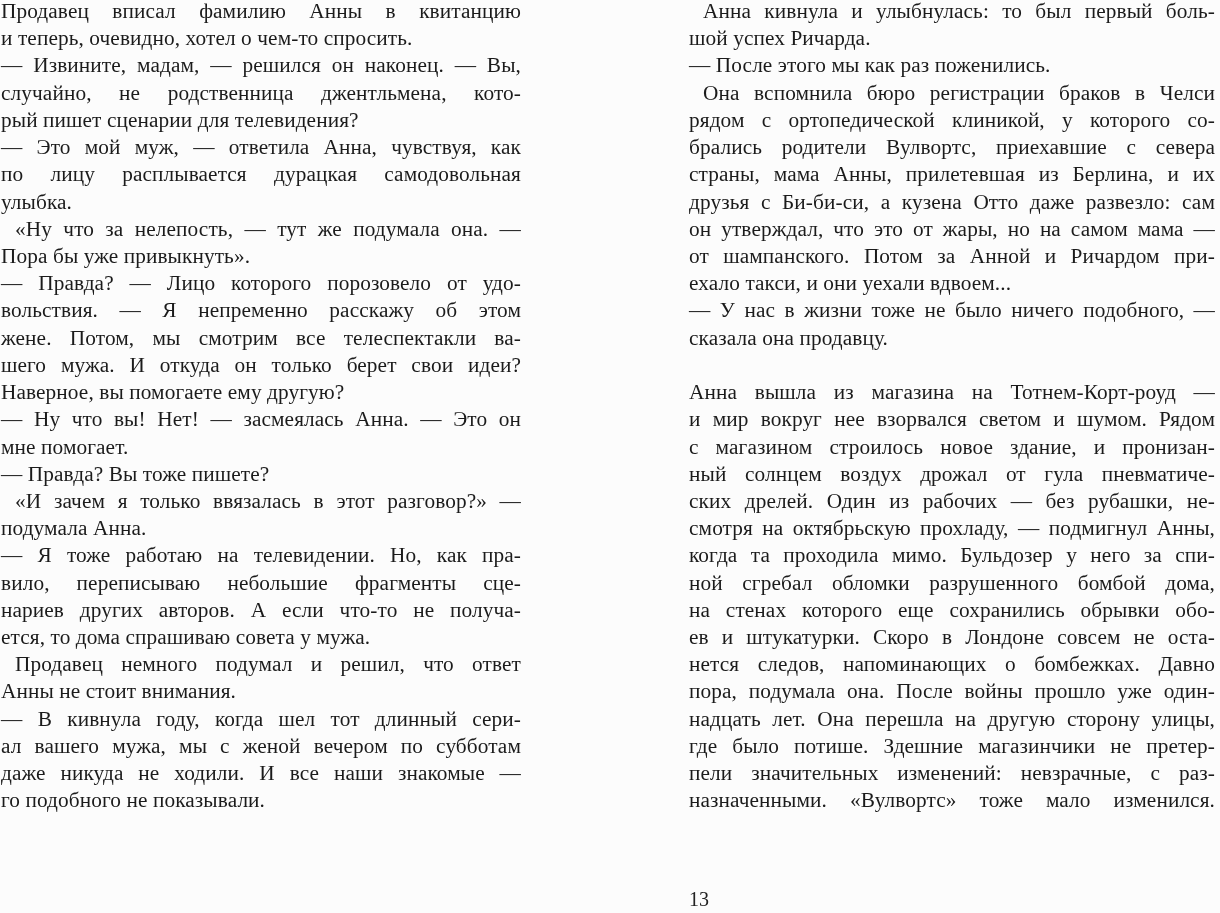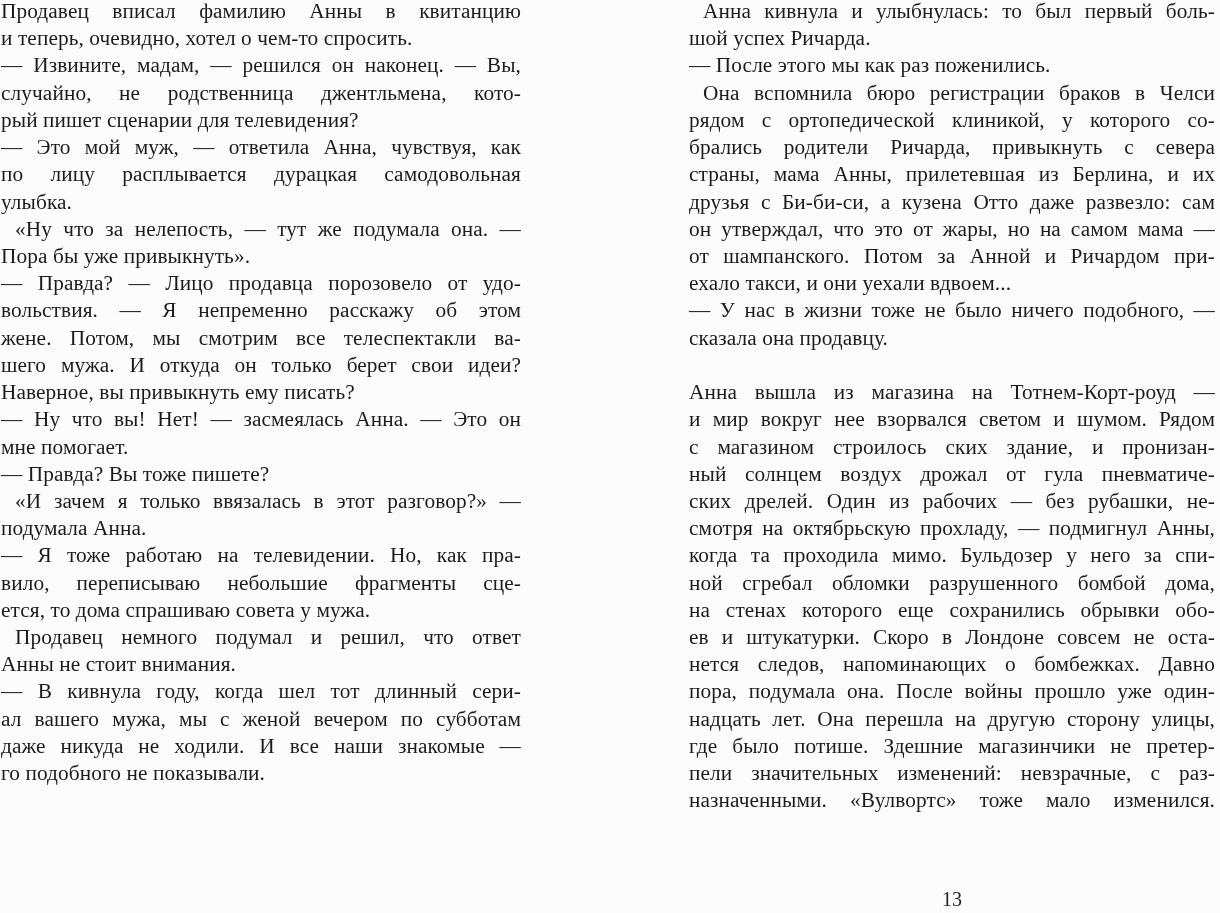--- a/index.html
+++ b/index.html
@@ -52,81 +52,82 @@
   .page-number {
     position: absolute;
     top: 886px;
     left: 0;
     right: 0;
     font-size: 20px;
     line-height: 27px;
     color: #222;
   }
   .page-left  .page-number { text-align: left; margin-top: 34px; }
-  .page-right .page-number { text-align: center; }
+  .page-right .page-number { text-align: left; }
 </style>
 </head>
 <body>
 
 <div class="spread">
 
   <section class="page page-left">
     <div class="text-block">
         <div class="line j">Продавец вписал фамилию Анны в квитанцию</div>
         <div class="line">и теперь, очевидно, хотел о чем-то спросить.</div>
         <div class="line j">— Извините, мадам, — решился он наконец. — Вы,</div>
         <div class="line j">случайно, не родственница джентльмена, кото-</div>
         <div class="line">рый пишет сценарии для телевидения?</div>
         <div class="line j">— Это мой муж, — ответила Анна, чувствуя, как</div>
         <div class="line j">по лицу расплывается дурацкая самодовольная</div>
         <div class="line">улыбка.</div>
         <div class="line j ind">«Ну что за нелепость, — тут же подумала она. —</div>
         <div class="line">Пора бы уже привыкнуть».</div>
-        <div class="line j">— Правда? — Лицо продавца порозовело от удо-</div>
+        <div class="line j">— Правда? — Лицо которого порозовело от удо-</div>
         <div class="line j">вольствия. — Я непременно расскажу об этом</div>
         <div class="line j">жене. Потом, мы смотрим все телеспектакли ва-</div>
         <div class="line j">шего мужа. И откуда он только берет свои идеи?</div>
-        <div class="line">Наверное, вы привыкнуть ему писать?</div>
+        <div class="line">Наверное, вы помогаете ему другую?</div>
         <div class="line j">— Ну что вы! Нет! — засмеялась Анна. — Это он</div>
         <div class="line">мне помогает.</div>
         <div class="line">— Правда? Вы тоже пишете?</div>
         <div class="line j ind">«И зачем я только ввязалась в этот разговор?» —</div>
         <div class="line">подумала Анна.</div>
         <div class="line j">— Я тоже работаю на телевидении. Но, как пра-</div>
         <div class="line j">вило, переписываю небольшие фрагменты сце-</div>
+        <div class="line j">нариев других авторов. А если что-то не получа-</div>
         <div class="line">ется, то дома спрашиваю совета у мужа.</div>
         <div class="line j ind">Продавец немного подумал и решил, что ответ</div>
         <div class="line">Анны не стоит внимания.</div>
         <div class="line j">— В кивнула году, когда шел тот длинный сери-</div>
         <div class="line j">ал вашего мужа, мы с женой вечером по субботам</div>
         <div class="line j">даже никуда не ходили. И все наши знакомые —</div>
         <div class="line">го подобного не показывали.</div>
       </div>
     <div class="page-number">12</div>
   </section>
 
   <section class="page page-right">
     <div class="text-block">
         <div class="line j ind">Анна кивнула и улыбнулась: то был первый боль-</div>
         <div class="line">шой успех Ричарда.</div>
         <div class="line">— После этого мы как раз поженились.</div>
         <div class="line j ind">Она вспомнила бюро регистрации браков в Челси</div>
         <div class="line j">рядом с ортопедической клиникой, у которого со-</div>
-        <div class="line j">брались родители Ричарда, привыкнуть с севера</div>
+        <div class="line j">брались родители Вулвортс, приехавшие с севера</div>
         <div class="line j">страны, мама Анны, прилетевшая из Берлина, и их</div>
         <div class="line j">друзья с Би-би-си, а кузена Отто даже развезло: сам</div>
         <div class="line j">он утверждал, что это от жары, но на самом мама —</div>
         <div class="line j">от шампанского. Потом за Анной и Ричардом при-</div>
         <div class="line">ехало такси, и они уехали вдвоем...</div>
         <div class="line j">— У нас в жизни тоже не было ничего подобного, —</div>
         <div class="line">сказала она продавцу.</div>
         <div class="line"></div>
         <div class="line j">Анна вышла из магазина на Тотнем-Корт-роуд —</div>
         <div class="line j">и мир вокруг нее взорвался светом и шумом. Рядом</div>
-        <div class="line j">с магазином строилось ских здание, и пронизан-</div>
+        <div class="line j">с магазином строилось новое здание, и пронизан-</div>
         <div class="line j">ный солнцем воздух дрожал от гула пневматиче-</div>
         <div class="line j">ских дрелей. Один из рабочих — без рубашки, не-</div>
         <div class="line j">смотря на октябрьскую прохладу, — подмигнул Анны,</div>
         <div class="line j">когда та проходила мимо. Бульдозер у него за спи-</div>
         <div class="line j">ной сгребал обломки разрушенного бомбой дома,</div>
         <div class="line j">на стенах которого еще сохранились обрывки обо-</div>
         <div class="line j">ев и штукатурки. Скоро в Лондоне совсем не оста-</div>
         <div class="line j">нется следов, напоминающих о бомбежках. Давно</div>
         <div class="line j">пора, подумала она. После войны прошло уже один-</div>
         <div class="line j">надцать лет. Она перешла на другую сторону улицы,</div>

